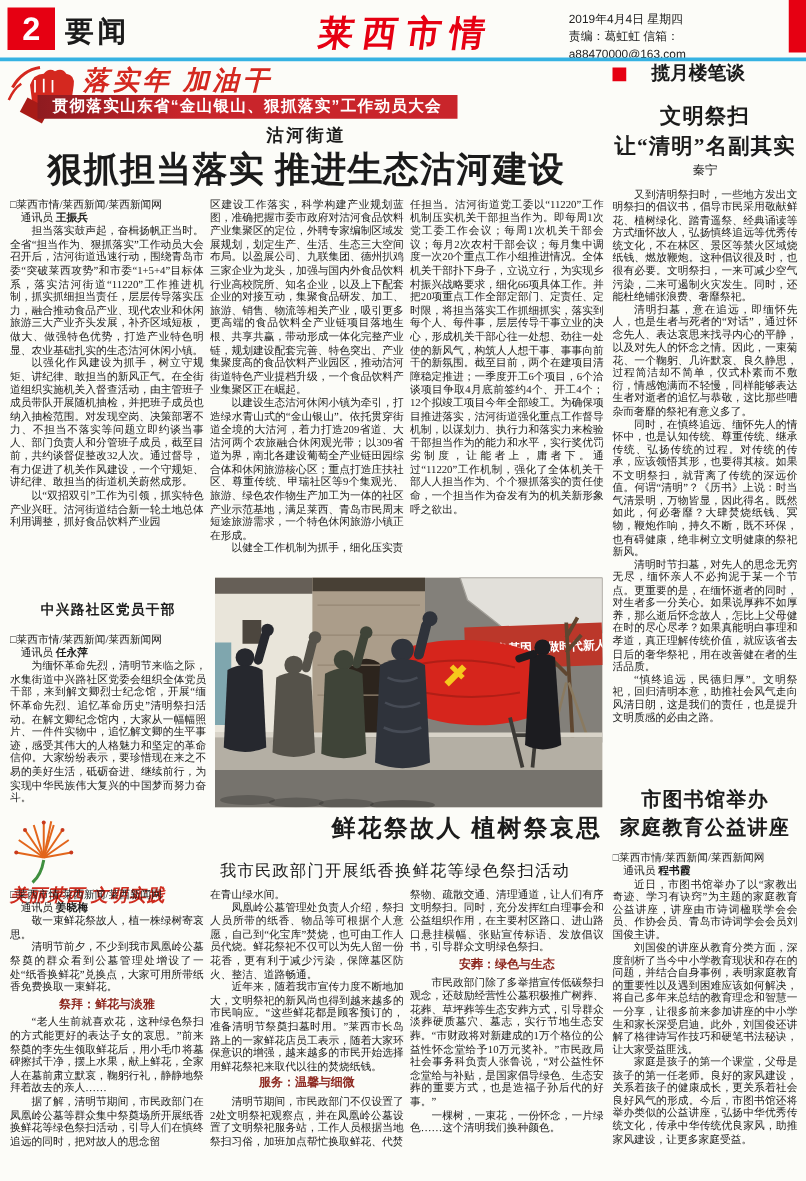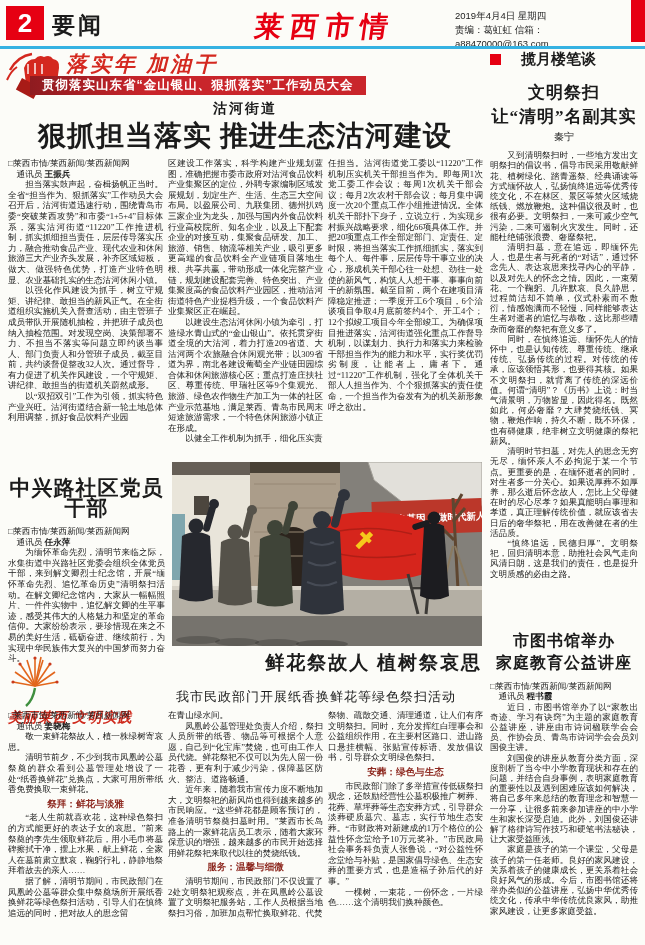--- a/index.html
+++ b/index.html
@@ -17,21 +17,21 @@
   .rule{background:#35b2e2}
   .corner{background:#e60012}
   
   .slogan{color:#d4281f;font-weight:bold;font-style:italic;font-size:21px;letter-spacing:3px;white-space:nowrap}
   .redbar{background:linear-gradient(90deg,#8e1b20,#c9252b 35%,#c9252b);color:#fff;
           font-family:"Liberation Sans",sans-serif;font-weight:bold;font-size:12.5px;
           line-height:19px;padding:0 12px;letter-spacing:1px;white-space:nowrap}
   
   .kicker{font-size:14px;letter-spacing:2px;text-align:center;font-weight:bold}
   .headline-xl{font-size:28px;font-weight:bold;letter-spacing:1px;text-align:center;white-space:nowrap}
-  .headline-md{font-size:21px;font-weight:bold;text-align:center;line-height:20px;letter-spacing:1px}
+  .headline-md{font-size:11px;font-weight:bold;text-align:center;line-height:20px;letter-spacing:1px}
   .headline-bottom{font-size:19px;font-weight:bold;text-align:right;letter-spacing:2px;white-space:nowrap}
   .subtitle{font-size:13px;text-align:center;letter-spacing:1px;white-space:nowrap}
   .author{font-size:10px;text-align:center;margin-top:3px}
   
   .coltext{font-size:8.6px;line-height:10.6px;text-align:justify;overflow:hidden}
   .coltext p{text-indent:2em}
   .coltext p.cont{text-indent:0}
   .src{text-indent:0 !important;font-size:8.6px}
   .byl{text-indent:0 !important;font-size:8.6px;padding-left:1em}
   .b{font-weight:bold}

